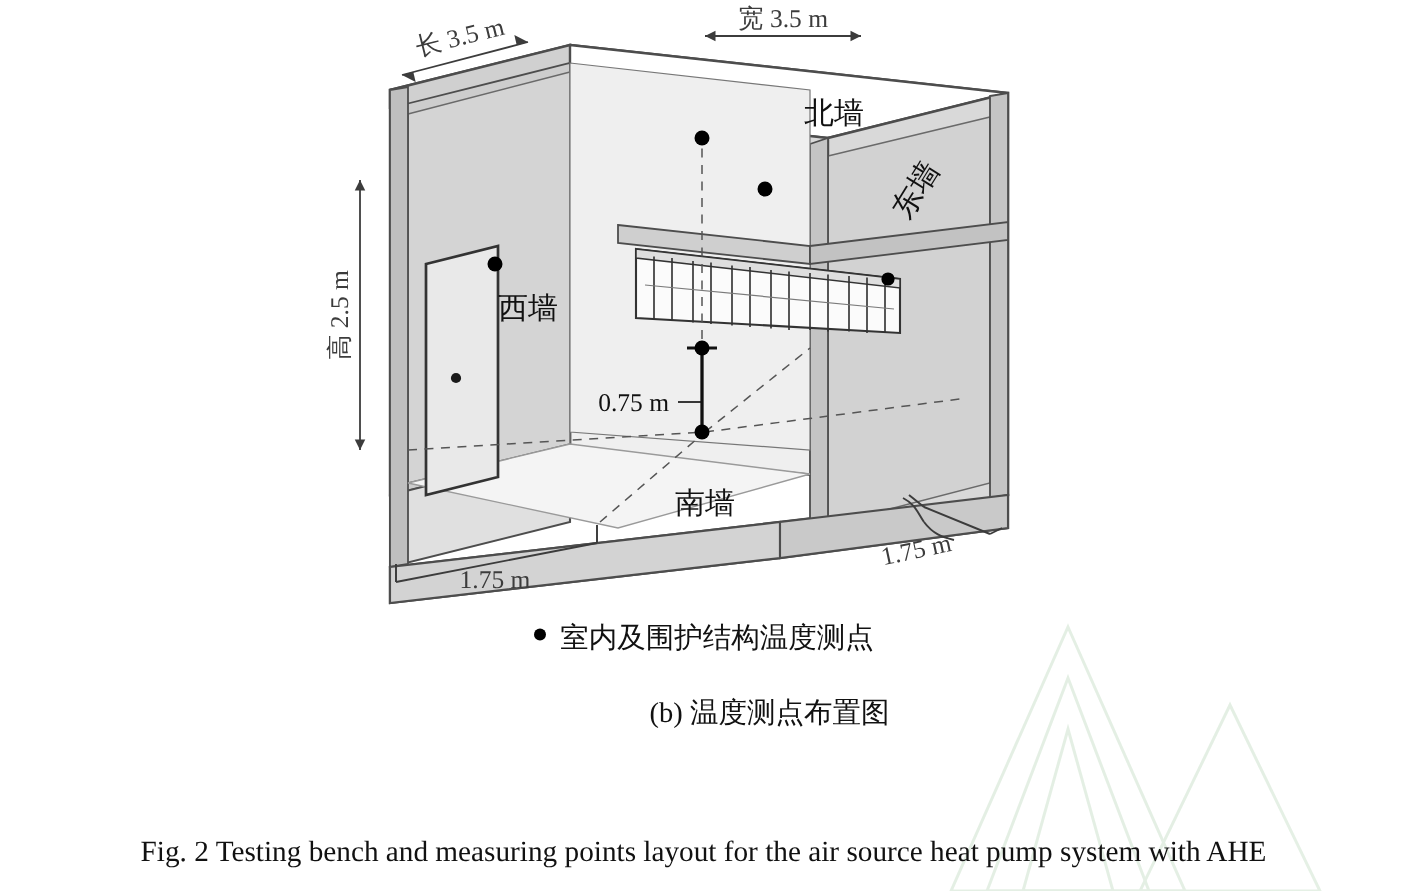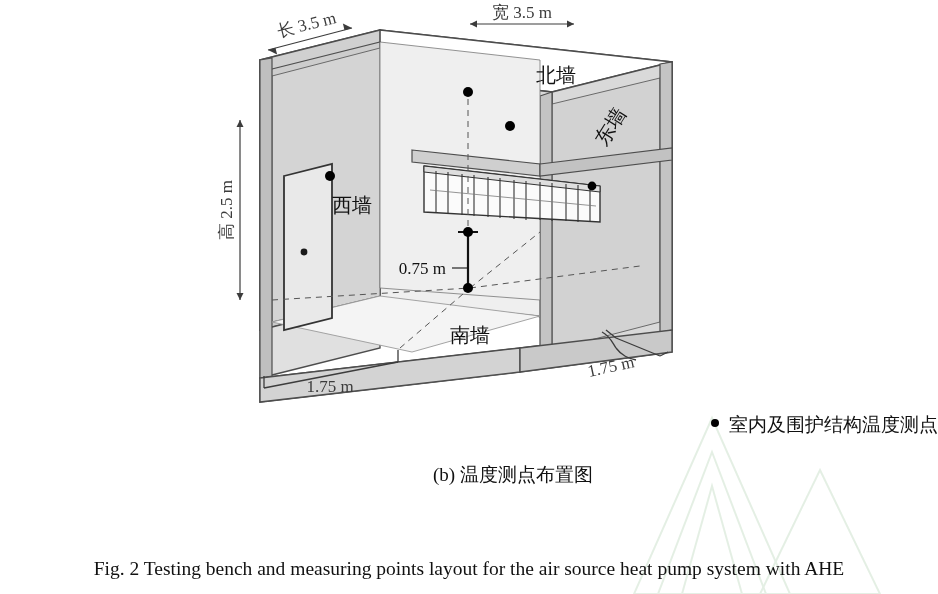--- a/index.html
+++ b/index.html
@@ -47,21 +47,21 @@
   .cap-en {
     top: 558px;
     font-size: 19.5px;
     font-family: Liberation Serif, serif;
   }
   .legend-row {
     position: absolute;
     top: 412px;
     left: 0;
     width: 100%;
-    text-align: right;
+    text-align: center;
     font-size: 19px;
   }
   .legend-dot {
     display: inline-block;
     width: 8px;
     height: 8px;
     border-radius: 50%;
     background: #000;
     vertical-align: middle;
     margin-right: 10px;

